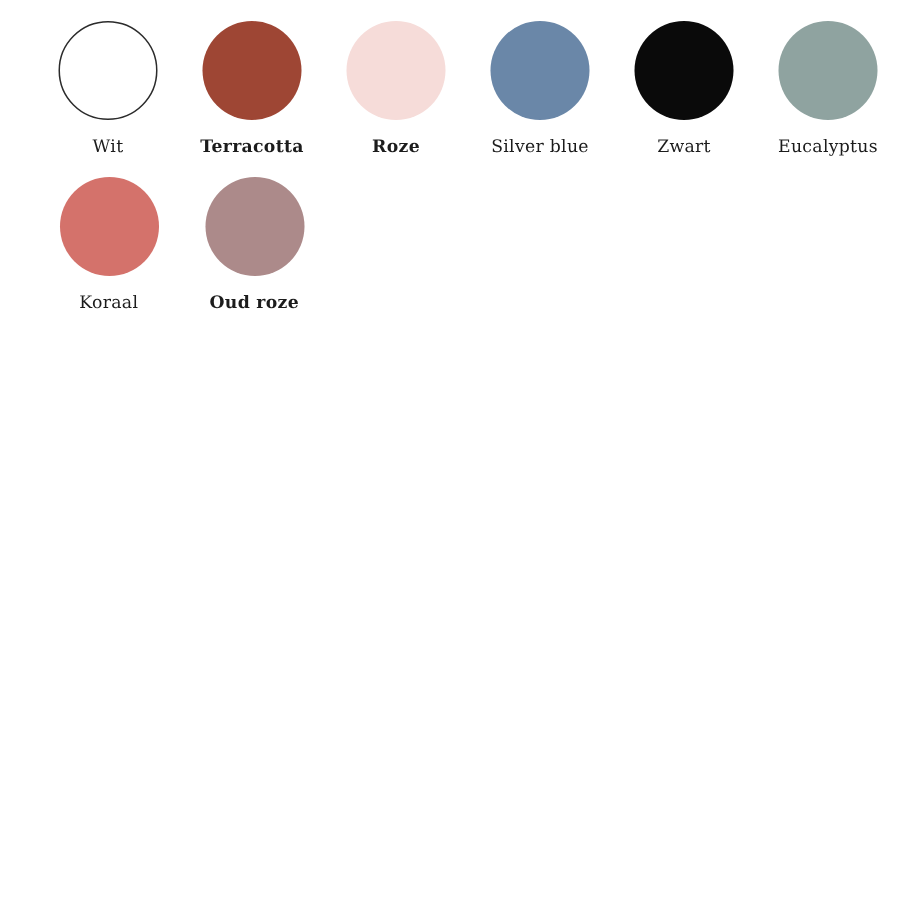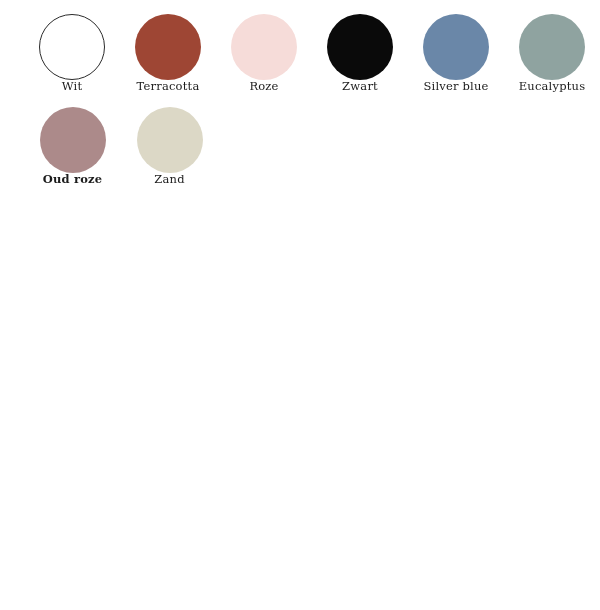--- a/index.html
+++ b/index.html
@@ -47,20 +47,21 @@
     border-radius: 50%;
     box-sizing: border-box;
     display: block;
   }
 
   .swatch-disc.outlined {
     border: 1px solid #2b2b2b;
   }
 
   .swatch-label {
+    margin-top: 11px;
     font-size: 11.5px;
     line-height: 13px;
     color: #1c1c1c;
     text-align: center;
     white-space: nowrap;
     letter-spacing: 0.2px;
   }
 </style>
 </head>
 <body>
@@ -69,53 +70,53 @@
 
   <div class="swatch-row" id="swatch-row-1">
 
     <div class="swatch-cell">
       <span class="swatch-disc outlined" style="background-color: rgb(255, 255, 255); border: 1px solid rgb(43, 43, 43);"></span>
       <span class="swatch-label" style="color: rgb(28, 28, 28);">Wit</span>
     </div>
 
     <div class="swatch-cell">
       <span class="swatch-disc" style="background-color: rgb(158, 70, 52);"></span>
-      <span class="swatch-label" style="color: rgb(28, 28, 28);">Terracotta</span>
+      <span class="swatch-label" style="color: rgb(28, 28, 28); font-weight: bold;">Terracotta</span>
     </div>
 
     <div class="swatch-cell">
       <span class="swatch-disc" style="background-color: rgb(246, 220, 217);"></span>
-      <span class="swatch-label" style="color: rgb(28, 28, 28);">Roze</span>
+      <span class="swatch-label" style="color: rgb(28, 28, 28); font-weight: bold;">Roze</span>
+    </div>
+
+    <div class="swatch-cell">
+      <span class="swatch-disc" style="background-color: rgb(106, 135, 168);"></span>
+      <span class="swatch-label" style="color: rgb(28, 28, 28);">Silver blue</span>
     </div>
 
     <div class="swatch-cell">
       <span class="swatch-disc" style="background-color: rgb(10, 10, 10);"></span>
       <span class="swatch-label" style="color: rgb(28, 28, 28);">Zwart</span>
-    </div>
-
-    <div class="swatch-cell">
-      <span class="swatch-disc" style="background-color: rgb(106, 135, 168);"></span>
-      <span class="swatch-label" style="color: rgb(28, 28, 28);">Silver blue</span>
     </div>
 
     <div class="swatch-cell">
       <span class="swatch-disc" style="background-color: rgb(143, 163, 160);"></span>
       <span class="swatch-label" style="color: rgb(28, 28, 28); text-align: center;">Eucalyptus</span>
     </div>
 
   </div>
 
   <div class="swatch-row" id="swatch-row-2">
 
+    <div class="swatch-cell">
+      <span class="swatch-disc" style="background-color: rgb(212, 114, 107);"></span>
+      <span class="swatch-label" style="color: rgb(28, 28, 28);">Koraal</span>
+    </div>
 
     <div class="swatch-cell">
       <span class="swatch-disc" style="background-color: rgb(172, 138, 138);"></span>
       <span class="swatch-label" style="color: rgb(28, 28, 28); font-weight: bold;">Oud roze</span>
     </div>
 
-    <div class="swatch-cell">
-      <span class="swatch-disc" style="background-color: rgb(220, 216, 198);"></span>
-      <span class="swatch-label" style="color: rgb(28, 28, 28);">Zand</span>
-    </div>
 
   </div>
 
 </div>
 
 </body></html>

